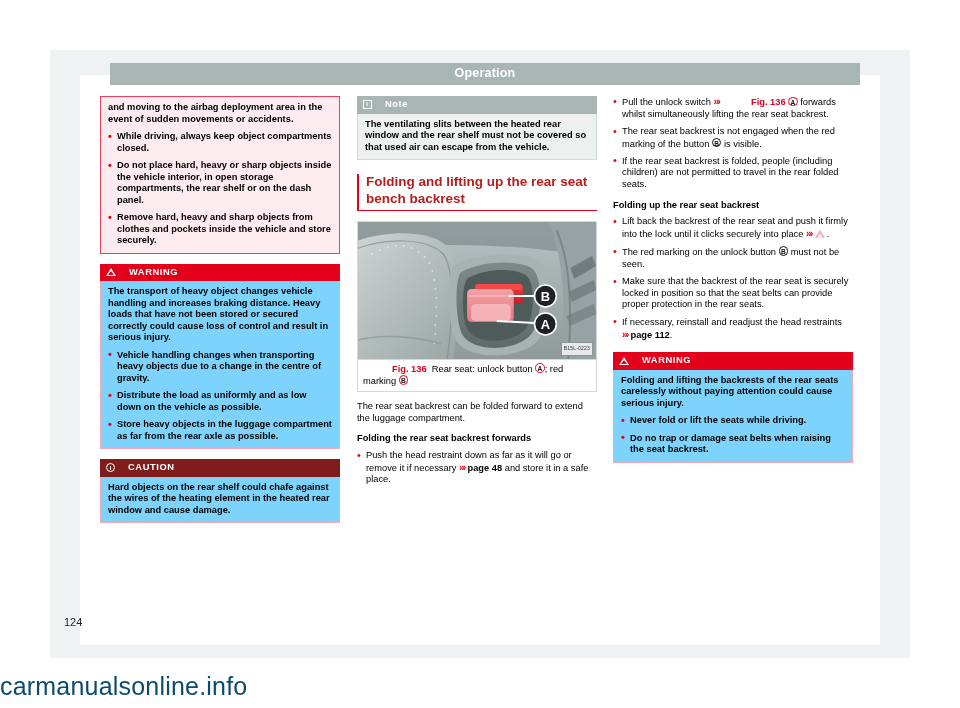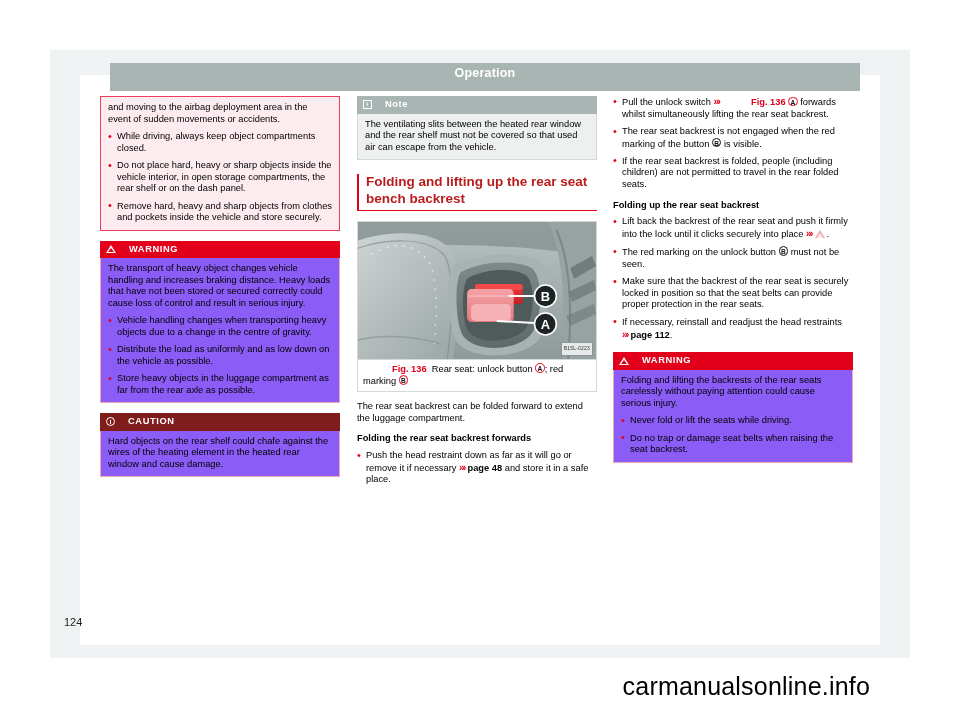--- a/index.html
+++ b/index.html
@@ -32,21 +32,21 @@
     height: 570px;
     background: #ffffff;
   }
 
   
   .header-bar {
     position: absolute;
     left: 110px;
     top: 63px;
     width: 750px;
-    height: 28px;
+    height: 22px;
     background: #a8b5b3;
     color: #ffffff;
     font-size: 12.5px;
     font-weight: bold;
     text-align: center;
     line-height: 20px;
     letter-spacing: 0.2px;
   }
 
   
@@ -58,25 +58,25 @@
     color: #222222;
     font-weight: normal;
   }
 
   
   .watermark {
     position: absolute;
     left: 0;
     top: 672px;
     width: 888px;
-    text-align: right;
+    text-align: left;
     padding-right: 18px;
     box-sizing: border-box;
     font-size: 25px;
-    color: #000000;
+    color: #0c4a6e;
     letter-spacing: 0.2px;
   }
 
   
   .col {
     position: absolute;
     top: 96px;
     width: 240px;
     font-size: 9.3px;
     line-height: 11.6px;
@@ -98,26 +98,26 @@
     display: flex;
     align-items: center;
     gap: 13px;
   }
   .box-head.warning { background: #e2001a; }
   .box-head.caution { background: #7f1d1d; }
   .box-head.note    { background: #a8b5b3; }
 
   .box-body {
     padding: 5px 7px 6px 7px;
-    font-weight: normal;
+    font-weight: bold;
     font-size: 9.3px;
     line-height: 11.5px;
   }
   .box-body.pink {
-    background: #8b5cf6;
+    background: #7dd3fc;
     border: 1px solid #f3a6b4;
     border-top: none;
   }
   .box-body.pinkonly {
     background: #fdecef;
     border: 1px solid #ee3e5c;
   }
   .box-body.greynote {
     background: #eef0f0;
     border: 1px solid #d2d9d8;

